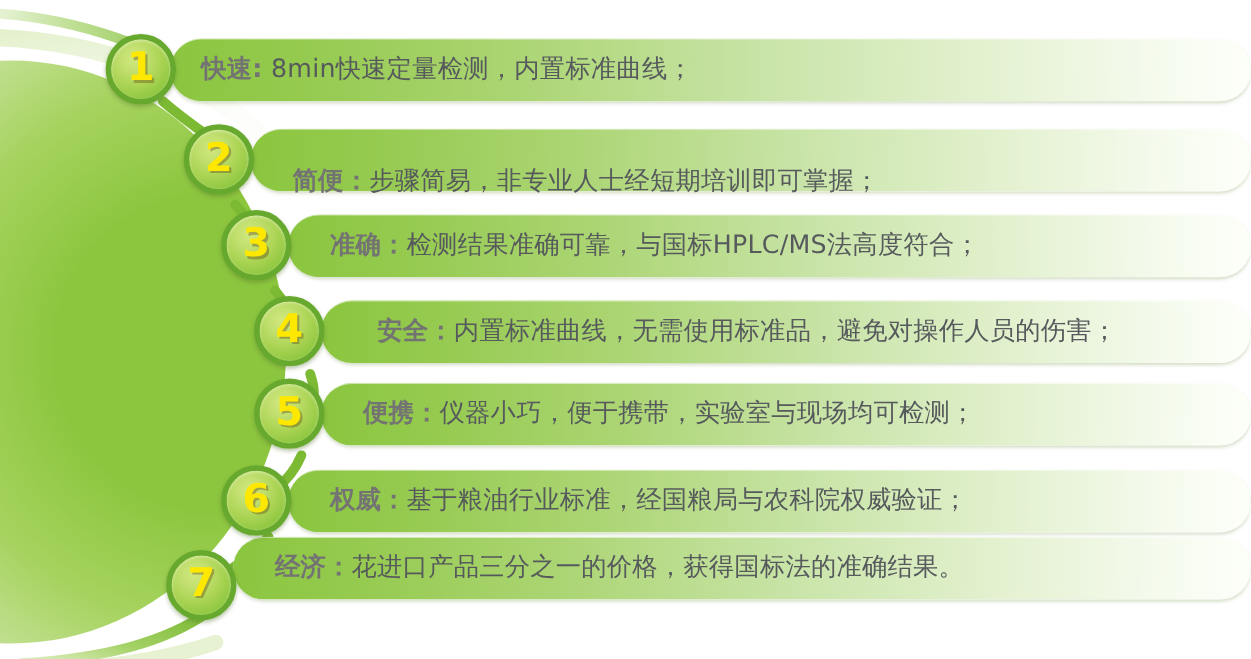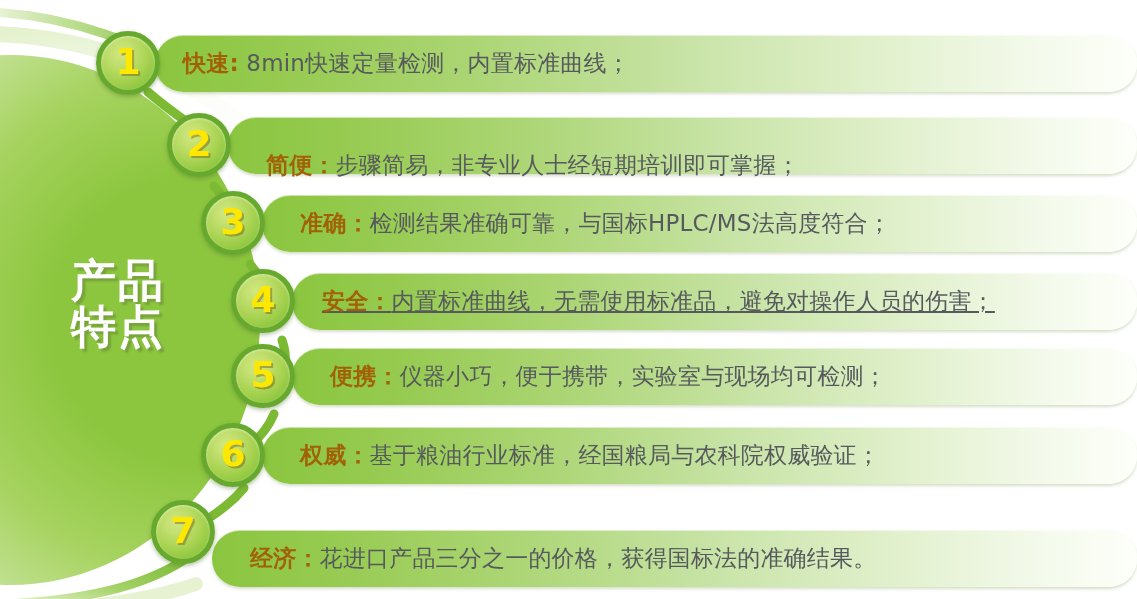--- a/index.html
+++ b/index.html
@@ -62,21 +62,21 @@
     top: 0;
     height: 56px;
     line-height: 56px;
     white-space: nowrap;
     color: #565a5c;
     font-size: 23px;
     letter-spacing: 0.2px;
   }
   .bar-text b {
     font-weight: bold;
-    color: #a16207;
+    color: #737373;
   }
 
   
   .num-circle {
     position: absolute;
     width: 64px;
     height: 64px;
     border-radius: 50%;
     z-index: 5;
     background: radial-gradient(circle at 38% 32%,
@@ -185,21 +185,21 @@
     <div class="bar-text" style="left:38px;text-align:right;">
       <b>准确：</b><span>检测结果准确可靠，与国标HPLC/MS法高度符合；</span>
     </div>
   </div>
   <div class="num-circle" style="left:201px; top:191px;">
     <span>3</span>
   </div>
 
   <div class="row" style="left:292px; top:273px; width:845px;">
     <div class="bar" style="width:845px;"></div>
-    <div class="bar-text" style="left:30px;text-decoration:underline;">
+    <div class="bar-text" style="left:51px;">
       <b>安全：</b><span>内置标准曲线，无需使用标准品，避免对操作人员的伤害；</span>
     </div>
   </div>
   <div class="num-circle" style="left:231px; top:269px;">
     <span>4</span>
   </div>
 
   <div class="row" style="left:292px; top:348px; width:845px;">
     <div class="bar" style="width:845px;"></div>
     <div class="bar-text" style="left:38px;">
@@ -213,28 +213,24 @@
   <div class="row" style="left:262px; top:427px; width:875px;">
     <div class="bar" style="width:875px;"></div>
     <div class="bar-text" style="left:38px;">
       <b>权威：</b><span>基于粮油行业标准，经国粮局与农科院权威验证；</span>
     </div>
   </div>
   <div class="num-circle" style="left:201px; top:423px;">
     <span>6</span>
   </div>
 
-  <div class="row" style="left:212px; top:530px; width:925px;">
+  <div class="row" style="left:212px; top:488px; width:925px;">
     <div class="bar" style="width:925px;"></div>
     <div class="bar-text" style="left:38px;">
       <b>经济：</b><span>花进口产品三分之一的价格，获得国标法的准确结果。</span>
     </div>
   </div>
   <div class="num-circle" style="left:151px; top:500px;">
     <span>7</span>
   </div>
 
-  <div id="title-block">
-    <div class="tline">产品</div>
-    <div class="tline">特点</div>
-  </div>
 
 </div>
 
 </body></html>

